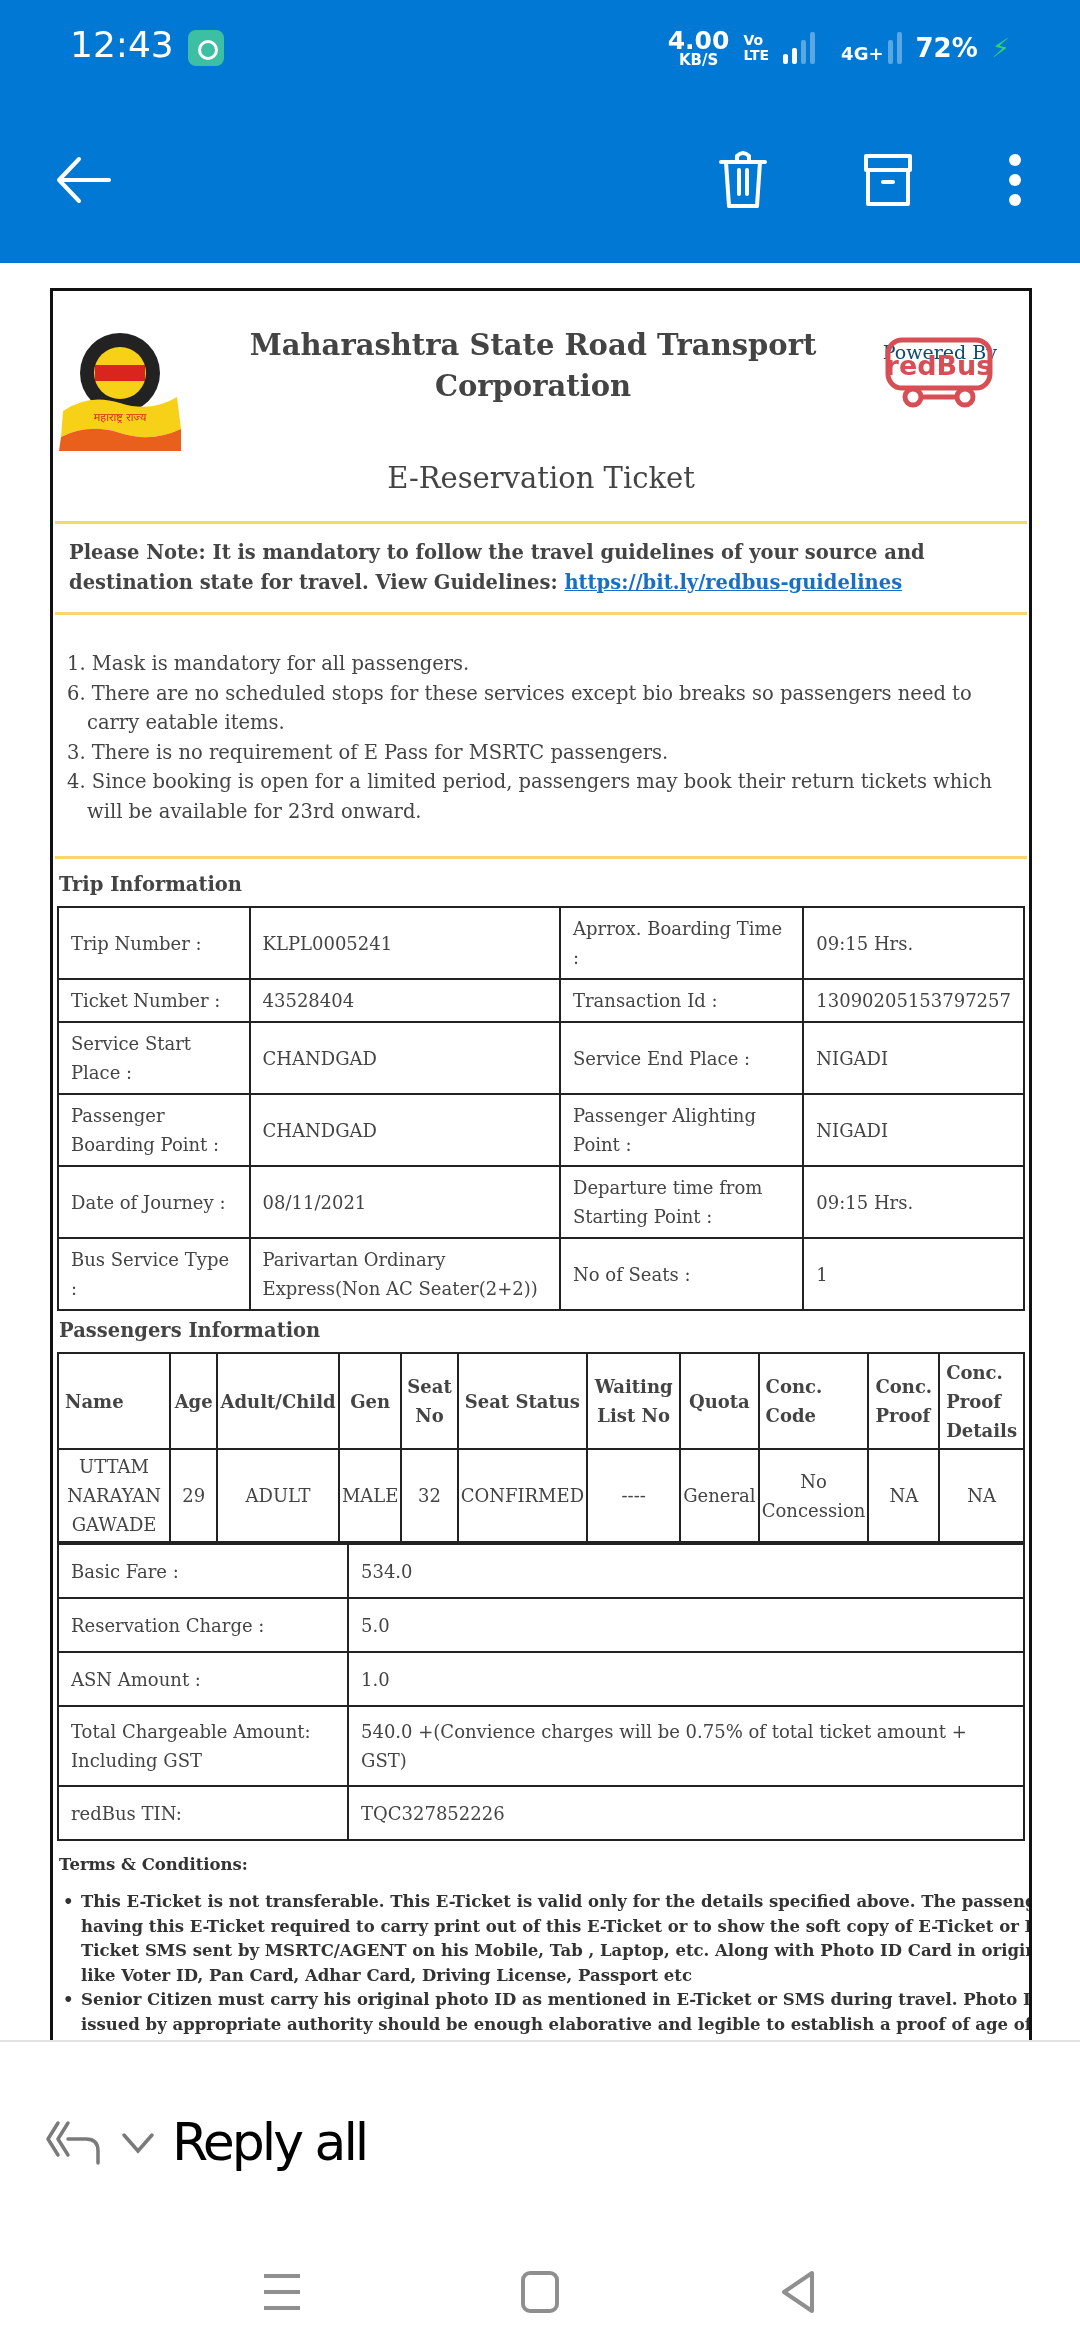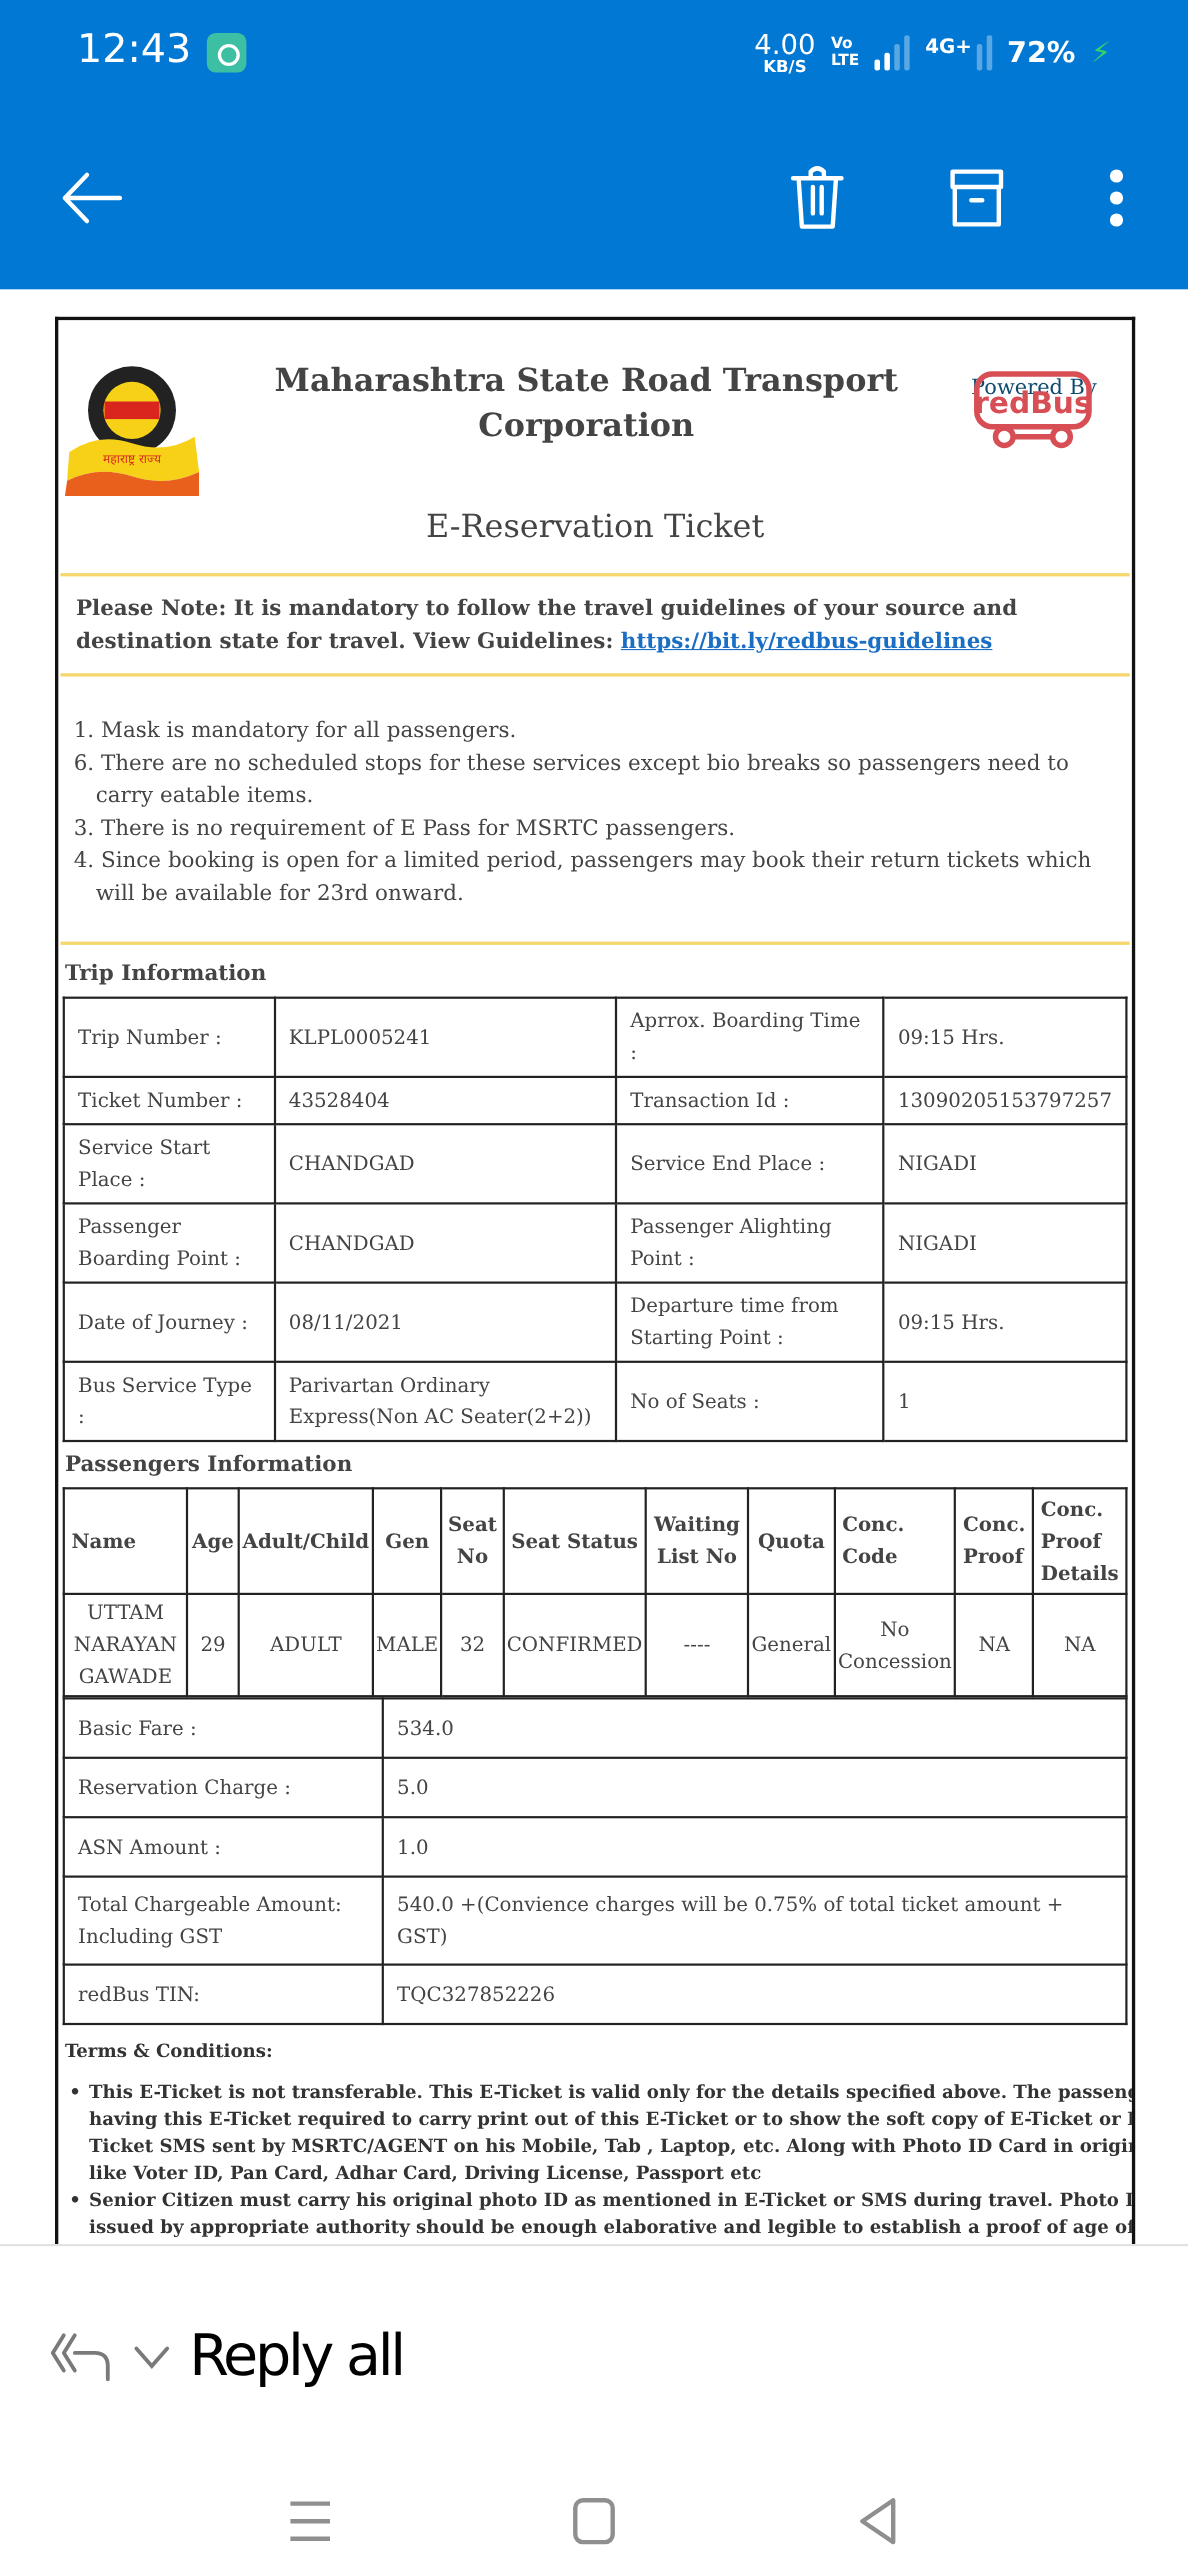--- a/index.html
+++ b/index.html
@@ -6,21 +6,21 @@
   html, body { width: 1080px; height: 2340px; overflow: hidden; background: #ffffff; }
   body { position: relative; font-family: "DejaVu Serif", serif; color: #333; }
 
   
   .topbar { position: absolute; left: 0; top: 0; width: 1080px; height: 263px; background: #0078D4; color: #fff; }
   .status-time { position: absolute; left: 70px; top: 24px; font-family: "DejaVu Sans", sans-serif; font-size: 36px; }
   .status-app { position: absolute; left: 188px; top: 30px; width: 36px; height: 36px; background: #3dbfa3; border-radius: 8px; }
   .status-app::after { content: ""; position: absolute; left: 10px; top: 10px; width: 14px; height: 14px; border-radius: 50%; border: 3px solid #fff; }
   .status-right { position: absolute; right: 70px; top: 28px; display: flex; align-items: center; gap: 14px; font-family: "DejaVu Sans", sans-serif; }
   .speed { text-align: center; line-height: 1; }
-  .speed .v { font-size: 25px; font-weight: normal; }
+  .speed .v { font-size: 25px; font-weight: bold; }
   .speed .u { font-size: 15px; font-weight: bold; }
   .volte { font-size: 14px; font-weight: bold; line-height: 1.05; }
   .sig { display: flex; align-items: flex-end; gap: 4px; height: 32px; }
   .sig span { width: 5px; background: #fff; border-radius: 2px; }
   .sig span.dim { background: rgba(255,255,255,0.35); }
   .net4g { font-size: 18px; font-weight: bold; }
   .battery { font-size: 26px; font-weight: bold; }
   .bolt { color: #2fd36b; font-size: 26px; }
 
   .appbar-icon { position: absolute; top: 145px; width: 70px; height: 70px; display: flex; align-items: center; justify-content: center; cursor: pointer; }
@@ -73,21 +73,21 @@
     <div class="volte">
       <div>Vo</div>
       <div>LTE</div>
     </div>
     <div class="sig">
       <span style="height:10px"></span>
         <span style="height:16px"></span>
         <span class="dim" style="height:24px"></span>
         <span class="dim" style="height:32px"></span>
     </div>
-    <div style="display:flex;align-items:flex-start;gap:4px;">
+    <div style="display:flex;align-items:flex-end;gap:4px;margin-left:12px;">
       <div class="net4g">4G+</div>
       <div class="sig">
         <span class="dim" style="height:24px"></span>
           <span class="dim" style="height:32px"></span>
       </div>
     </div>
     <div class="battery">72%</div>
     <div class="bolt">⚡</div>
   </div>
 

